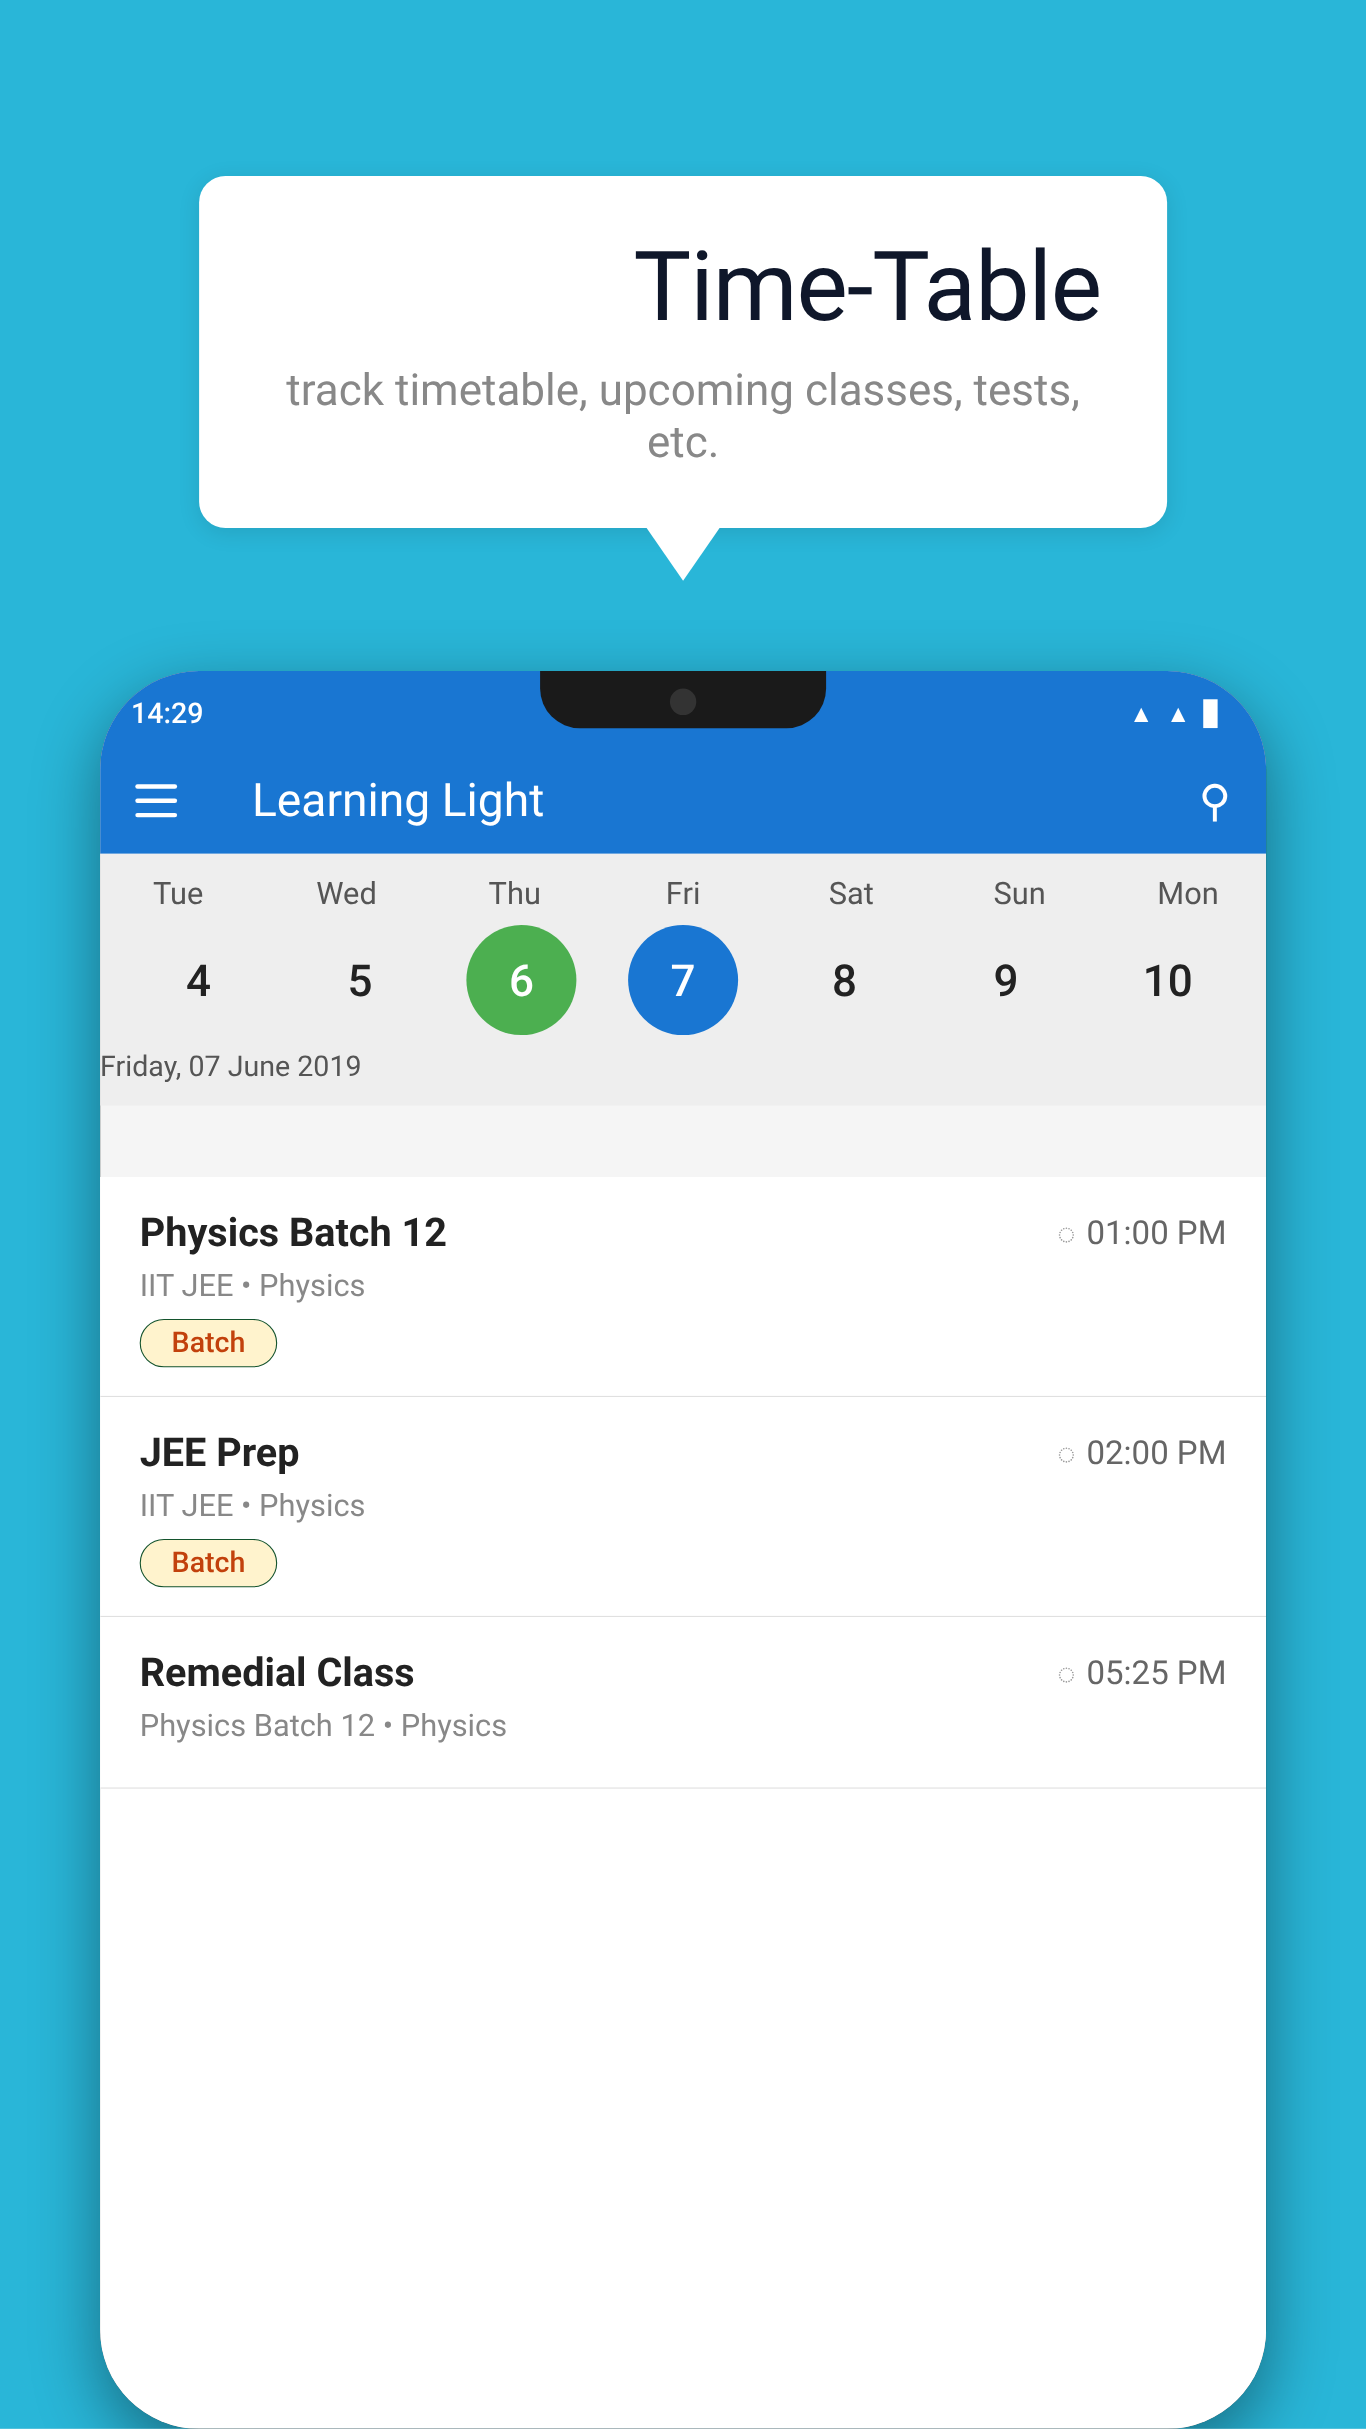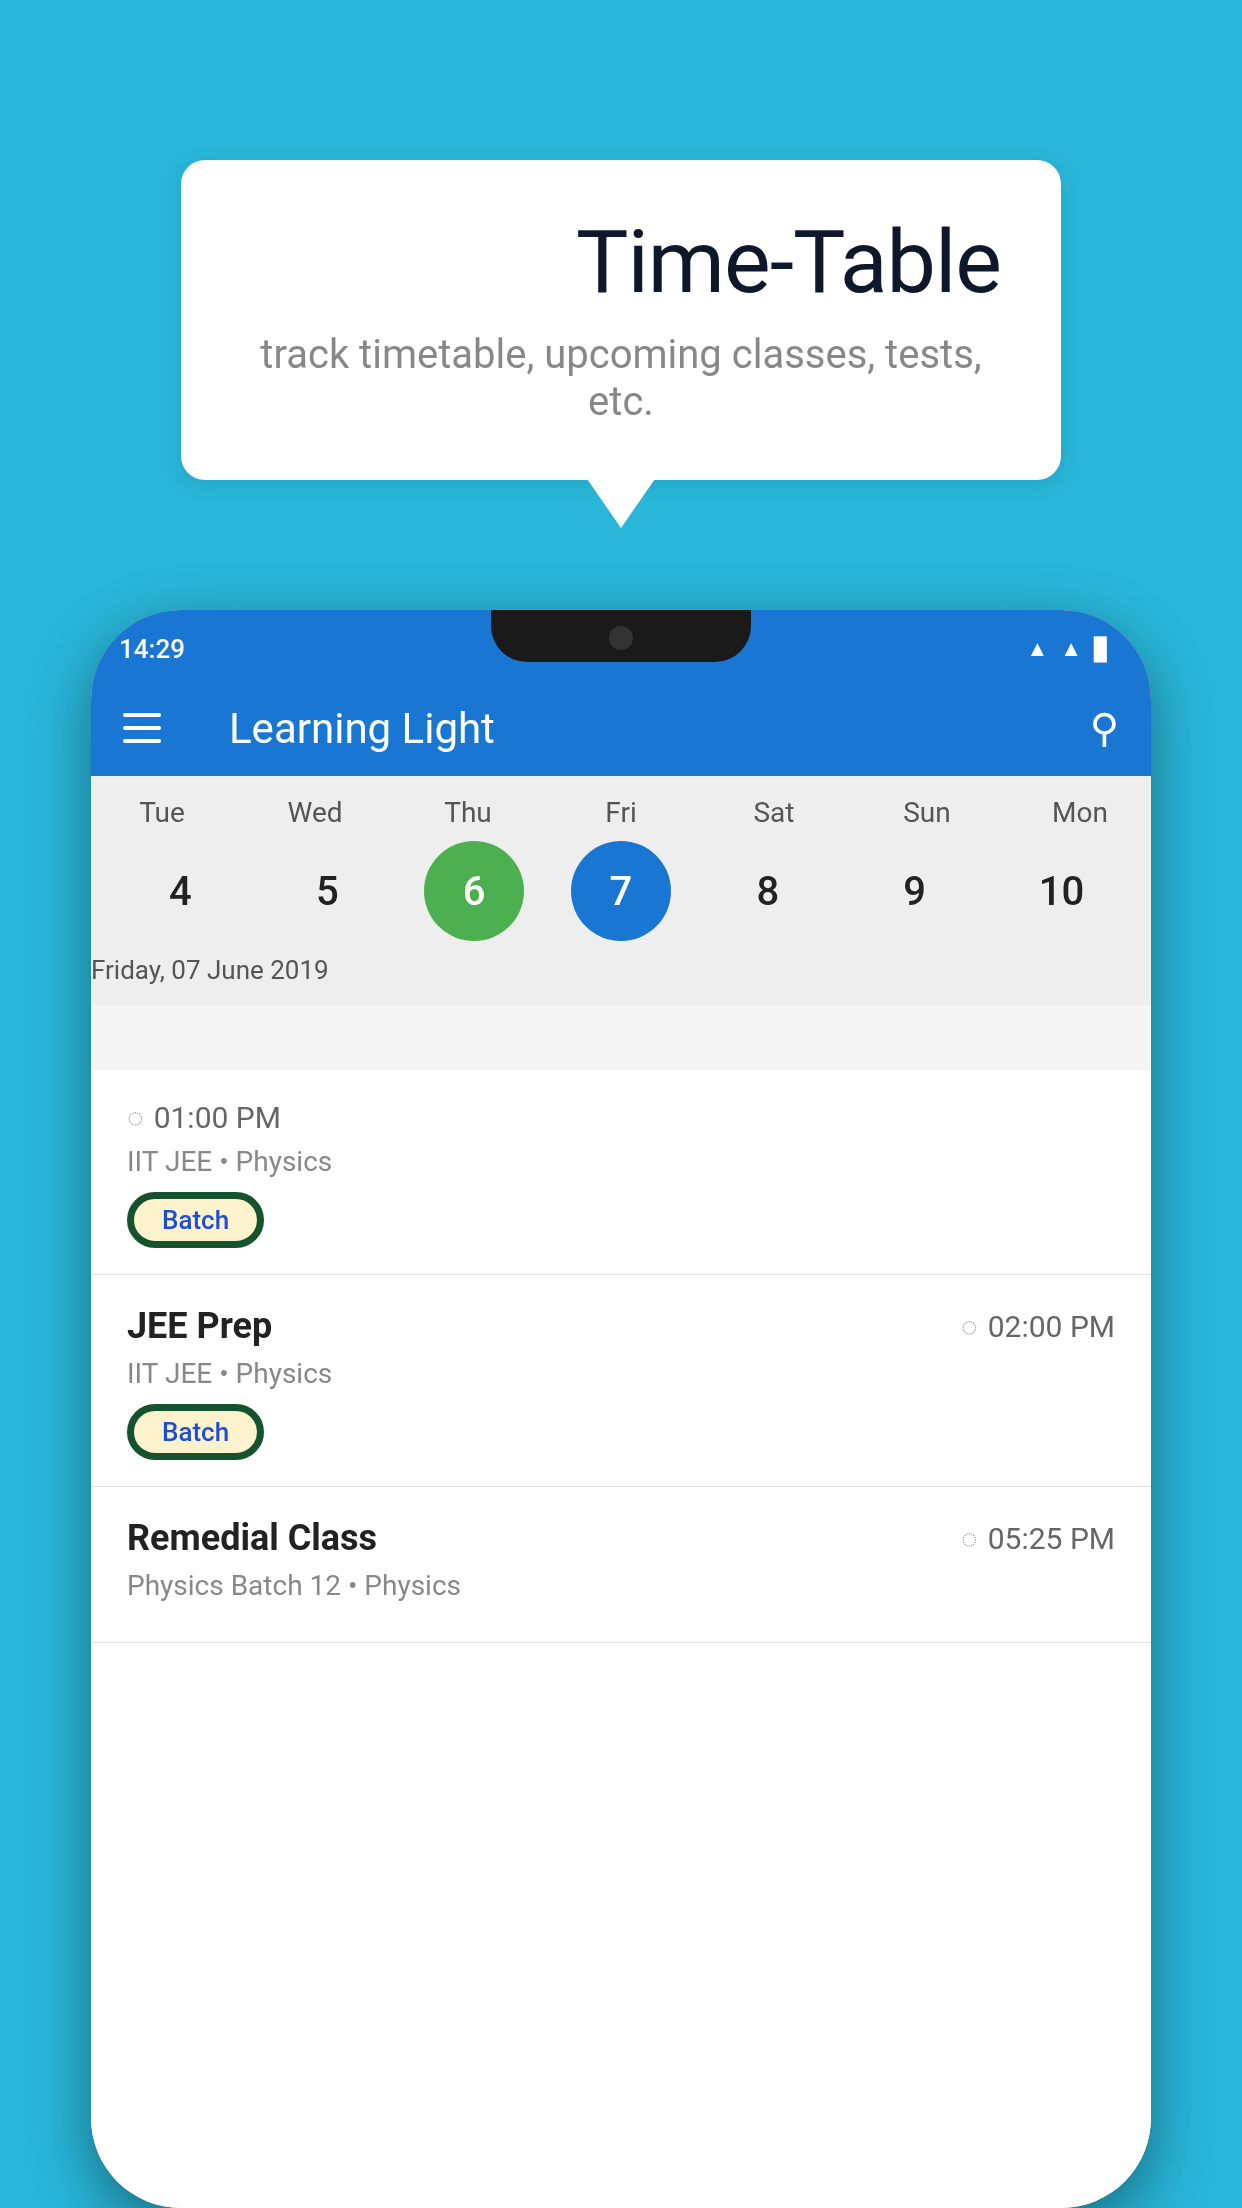--- a/index.html
+++ b/index.html
@@ -263,22 +263,22 @@
       color: #999;
     }
     .class-subtitle {
       font-size: 28px;
       color: #888;
       margin-bottom: 14px;
     }
     .batch-badge {
       display: inline-block;
       background: #fff3cd;
-      color: #1d4ed8;
-      border: 7px solid #14532d;
+      color: #c2410c;
+      border: 1px solid #14532d;
       border-radius: 40px;
       padding: 6px 28px;
       font-size: 26px;
       font-weight: 500;
     }
   </style>
 </head>
 <body>
 
 <div class="tooltip-container">
@@ -332,20 +332,21 @@
         <div class="calendar-date">9</div>
         <div class="calendar-date">10</div>
       </div>
       <div class="calendar-date-label">Friday, 07 June 2019</div>
     </div>
 
     <div class="class-list">
 
       <div class="class-item">
         <div class="class-item-header">
+          <span class="class-name">Physics Batch 12</span>
           <span class="class-time">
             <span class="class-time-icon">◌</span>
             <span>01:00 PM</span>
           </span>
         </div>
         <div class="class-subtitle">IIT JEE • Physics</div>
         <span class="batch-badge">Batch</span>
       </div>
 
       <div class="class-item">

